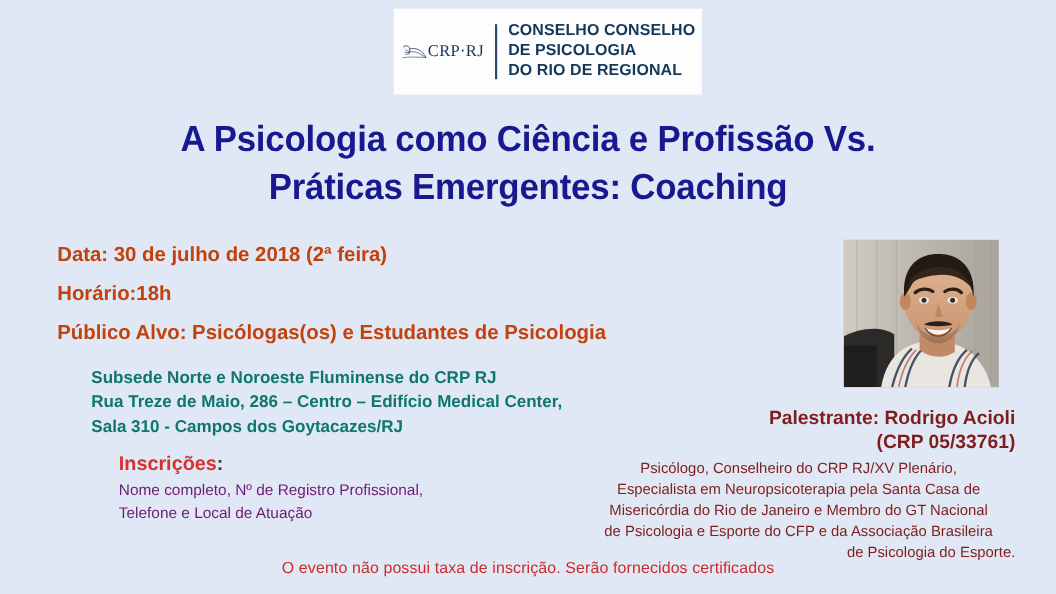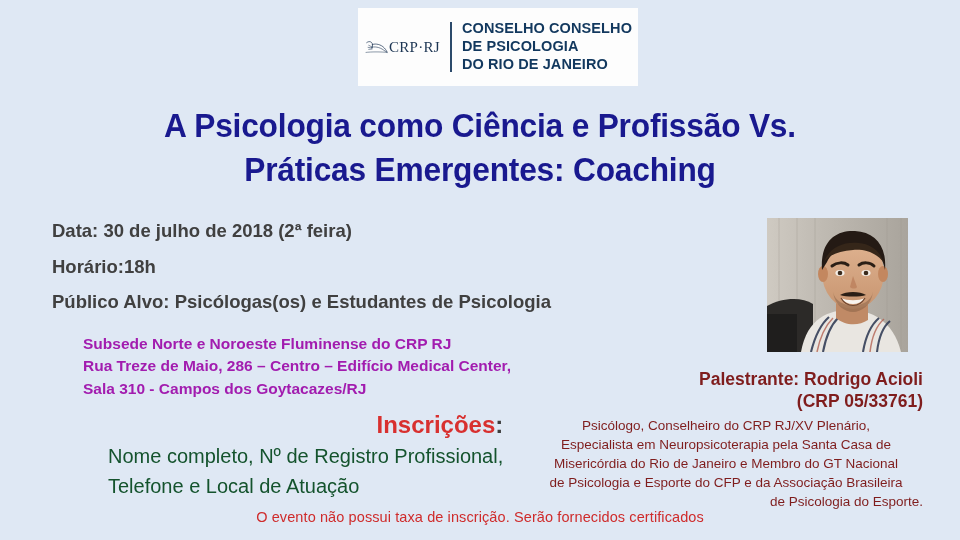--- a/index.html
+++ b/index.html
@@ -87,67 +87,66 @@
     letter-spacing: -0.2px;
     transform: scaleX(0.96);
   }
   .title-line { display: block; white-space: nowrap; }
 
   
   .info {
     position: absolute;
     left: 52px;
     top: 222px;
-    color: #404040;
+    color: #c2410c;
     font-weight: bold;
     font-size: 18.5px;
     line-height: 1;
   }
   .info-line { display: block; white-space: nowrap; margin-bottom: 17px; }
 
   .address {
     position: absolute;
     left: 83px;
     top: 333px;
-    color: #a21caf;
+    color: #0f766e;
     font-weight: bold;
     font-size: 15.5px;
     line-height: 1.45;
   }
   .address-line { display: block; white-space: nowrap; }
 
   
   .inscr {
     position: absolute;
     left: 108px;
     top: 410px;
   }
   .inscr-label {
     display: block;
     color: #d8302f;
     font-weight: bold;
-    font-size: 24px;
+    font-size: 18px;
     line-height: 1.25;
     white-space: nowrap;
-    text-align: right;
   }
   .inscr-label .colon { color: #3e3e3e; font-weight: bold; }
   .inscr-email {
     display: block;
     color: #3b86c8;
     font-size: 22px;
     line-height: 1.3;
     text-decoration: underline;
     white-space: nowrap;
     margin-top: 1px;
   }
   .inscr-note {
     display: block;
-    color: #14532d;
-    font-size: 20px;
+    color: #701a75;
+    font-size: 14px;
     line-height: 1.35;
     white-space: nowrap;
     margin-top: 3px;
   }
 
   
   .photo {
     position: absolute;
     left: 767px;
     top: 218px;
@@ -223,21 +222,21 @@
           <path d="M12 20 L23 22" fill="none" stroke="#1c3553" stroke-width="1.6" stroke-linecap="round"></path>
           <path d="M14 26 L24 25" fill="none" stroke="#1c3553" stroke-width="1.6" stroke-linecap="round"></path>
           <path d="M6 35 C20 33, 50 33, 69 35" fill="none" stroke="#1c3553" stroke-width="1.5" stroke-linecap="round"></path>
         </svg>
         <span class="logo-mark-text">CRP·RJ</span>
       </div>
       <div class="logo-divider"></div>
       <div class="logo-text">
         <span>CONSELHO CONSELHO</span><br>
         <span>DE PSICOLOGIA</span><br>
-        <span>DO RIO DE JANEIRO</span>
+        <span>DO RIO DE REGIONAL</span>
       </div>
     </div>
   </div>
 
   <div class="title">
     <span class="title-line">A Psicologia como Ciência e Profissão Vs.</span>
     <span class="title-line">Práticas Emergentes: Coaching</span>
   </div>
 
   <div class="info">

